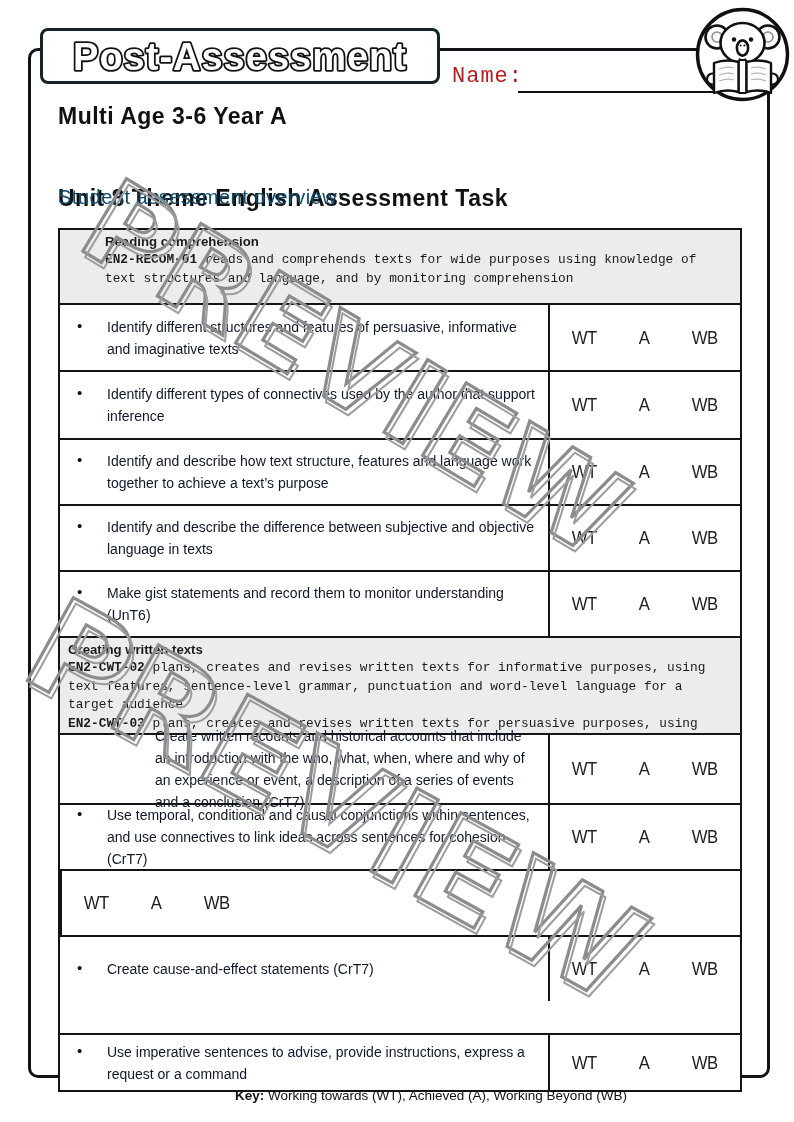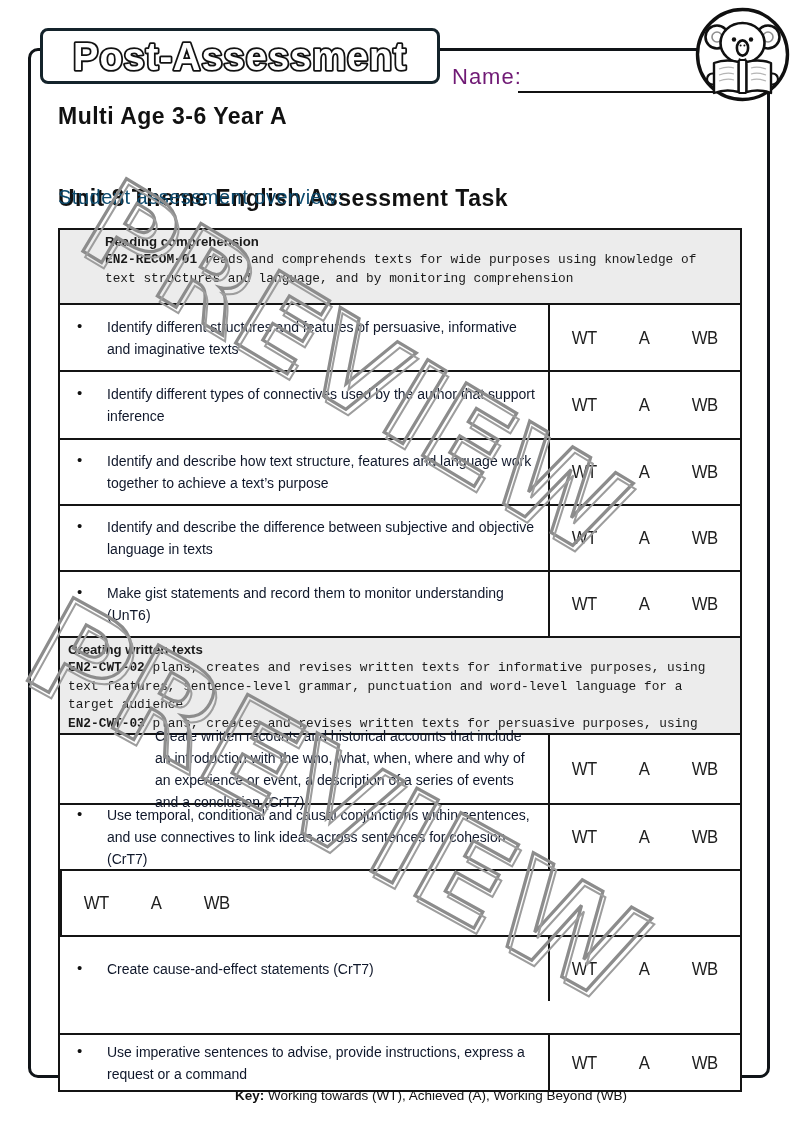--- a/index.html
+++ b/index.html
@@ -13,22 +13,22 @@
   
   .title-box { position:absolute; left:40px; top:28px; width:400px; height:56px;
                background:#fff; border:3.5px solid #14232b; border-radius:8px;
                display:flex; align-items:center; justify-content:center; z-index:3; }
   .title-box svg { overflow:visible; }
 
   
   .koala { position:absolute; left:694px; top:6px; width:97px; height:97px; z-index:3; }
 
   
-  .name-label { position:absolute; left:452px; top:64px; font-size:22px; color:#701a75;
-                letter-spacing:1px; z-index:2; }
+  .name-label { position:absolute; left:452px; top:64px; font-size:22px; color:#b91c1c;
+                letter-spacing:1px; z-index:2;font-family:Liberation Mono, monospace; }
   .name-line { position:absolute; left:518px; top:91px; width:196px; height:0;
                border-bottom:2.5px solid #111; z-index:2; }
 
   
   .h1 { position:absolute; left:58px; font-size:23px; font-weight:bold; color:#111;
         letter-spacing:0.5px; z-index:1; }
   .h1.line1 { top:103px; }
   .h1.line2 { top:141px;margin-top:44px; }
   .subtitle { position:absolute; left:58px; top:186px; font-size:20px; font-weight:400;
               color:#0c4a6e; letter-spacing:0.5px; z-index:1; }

